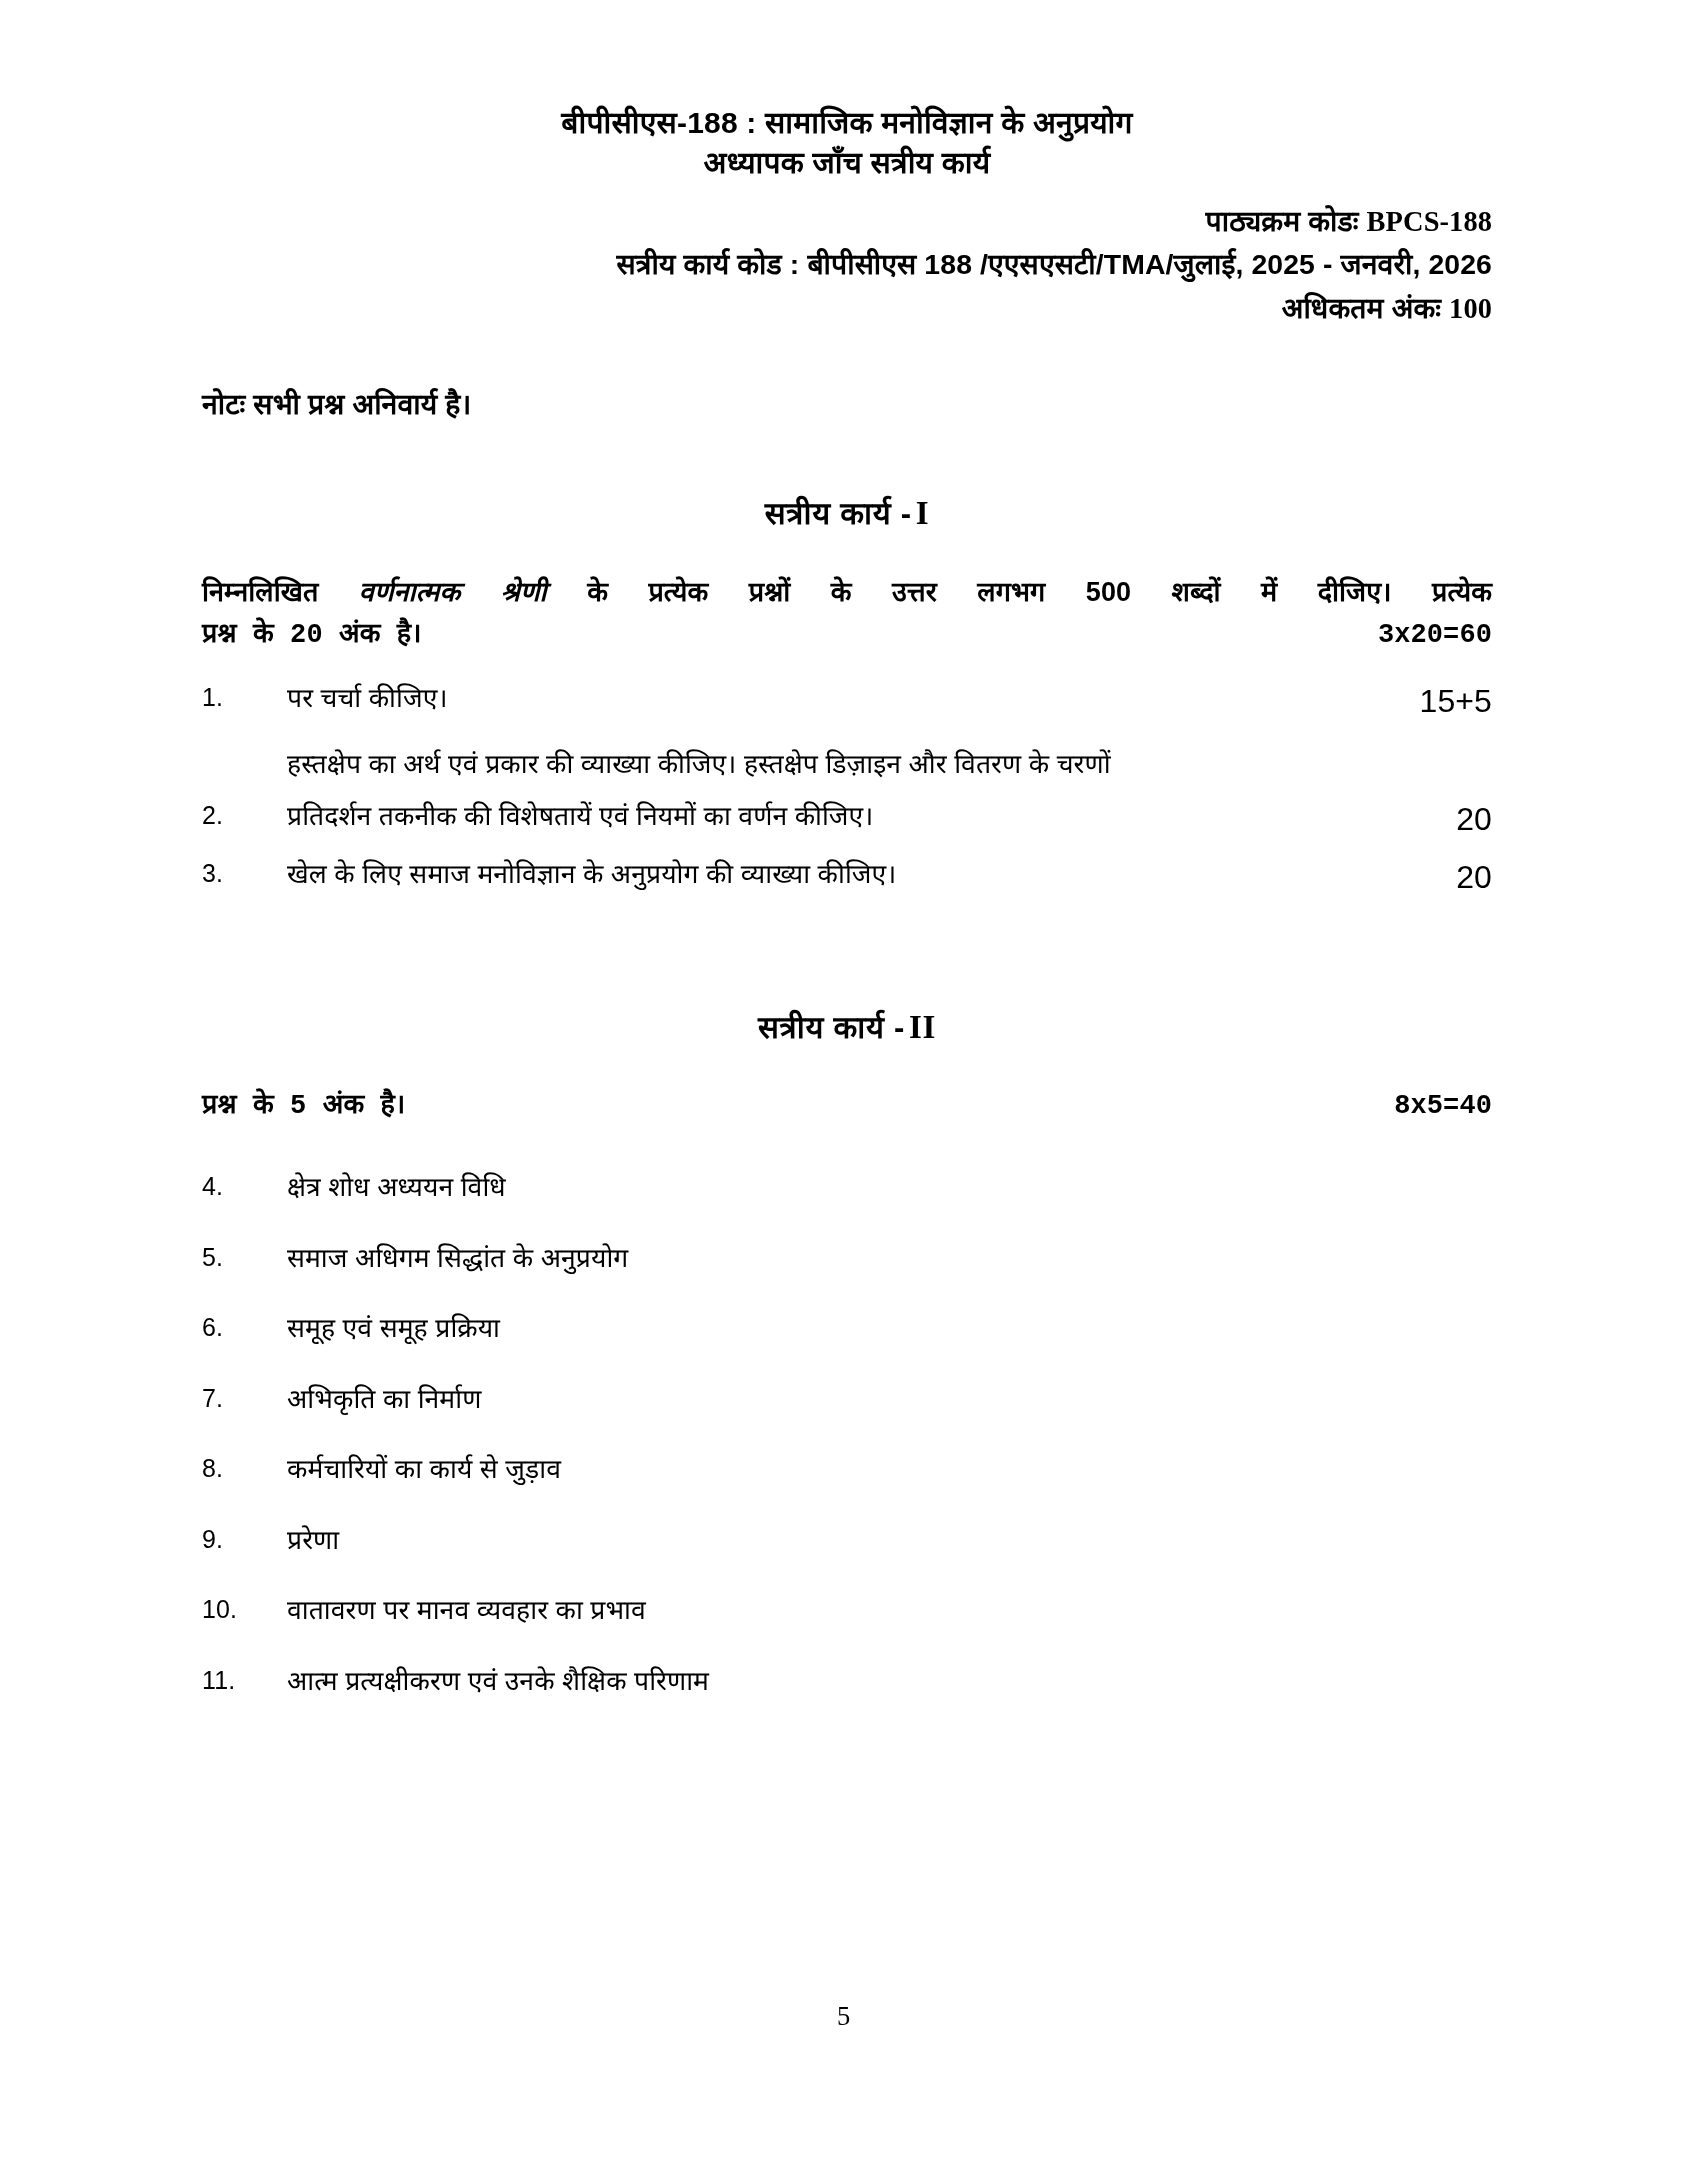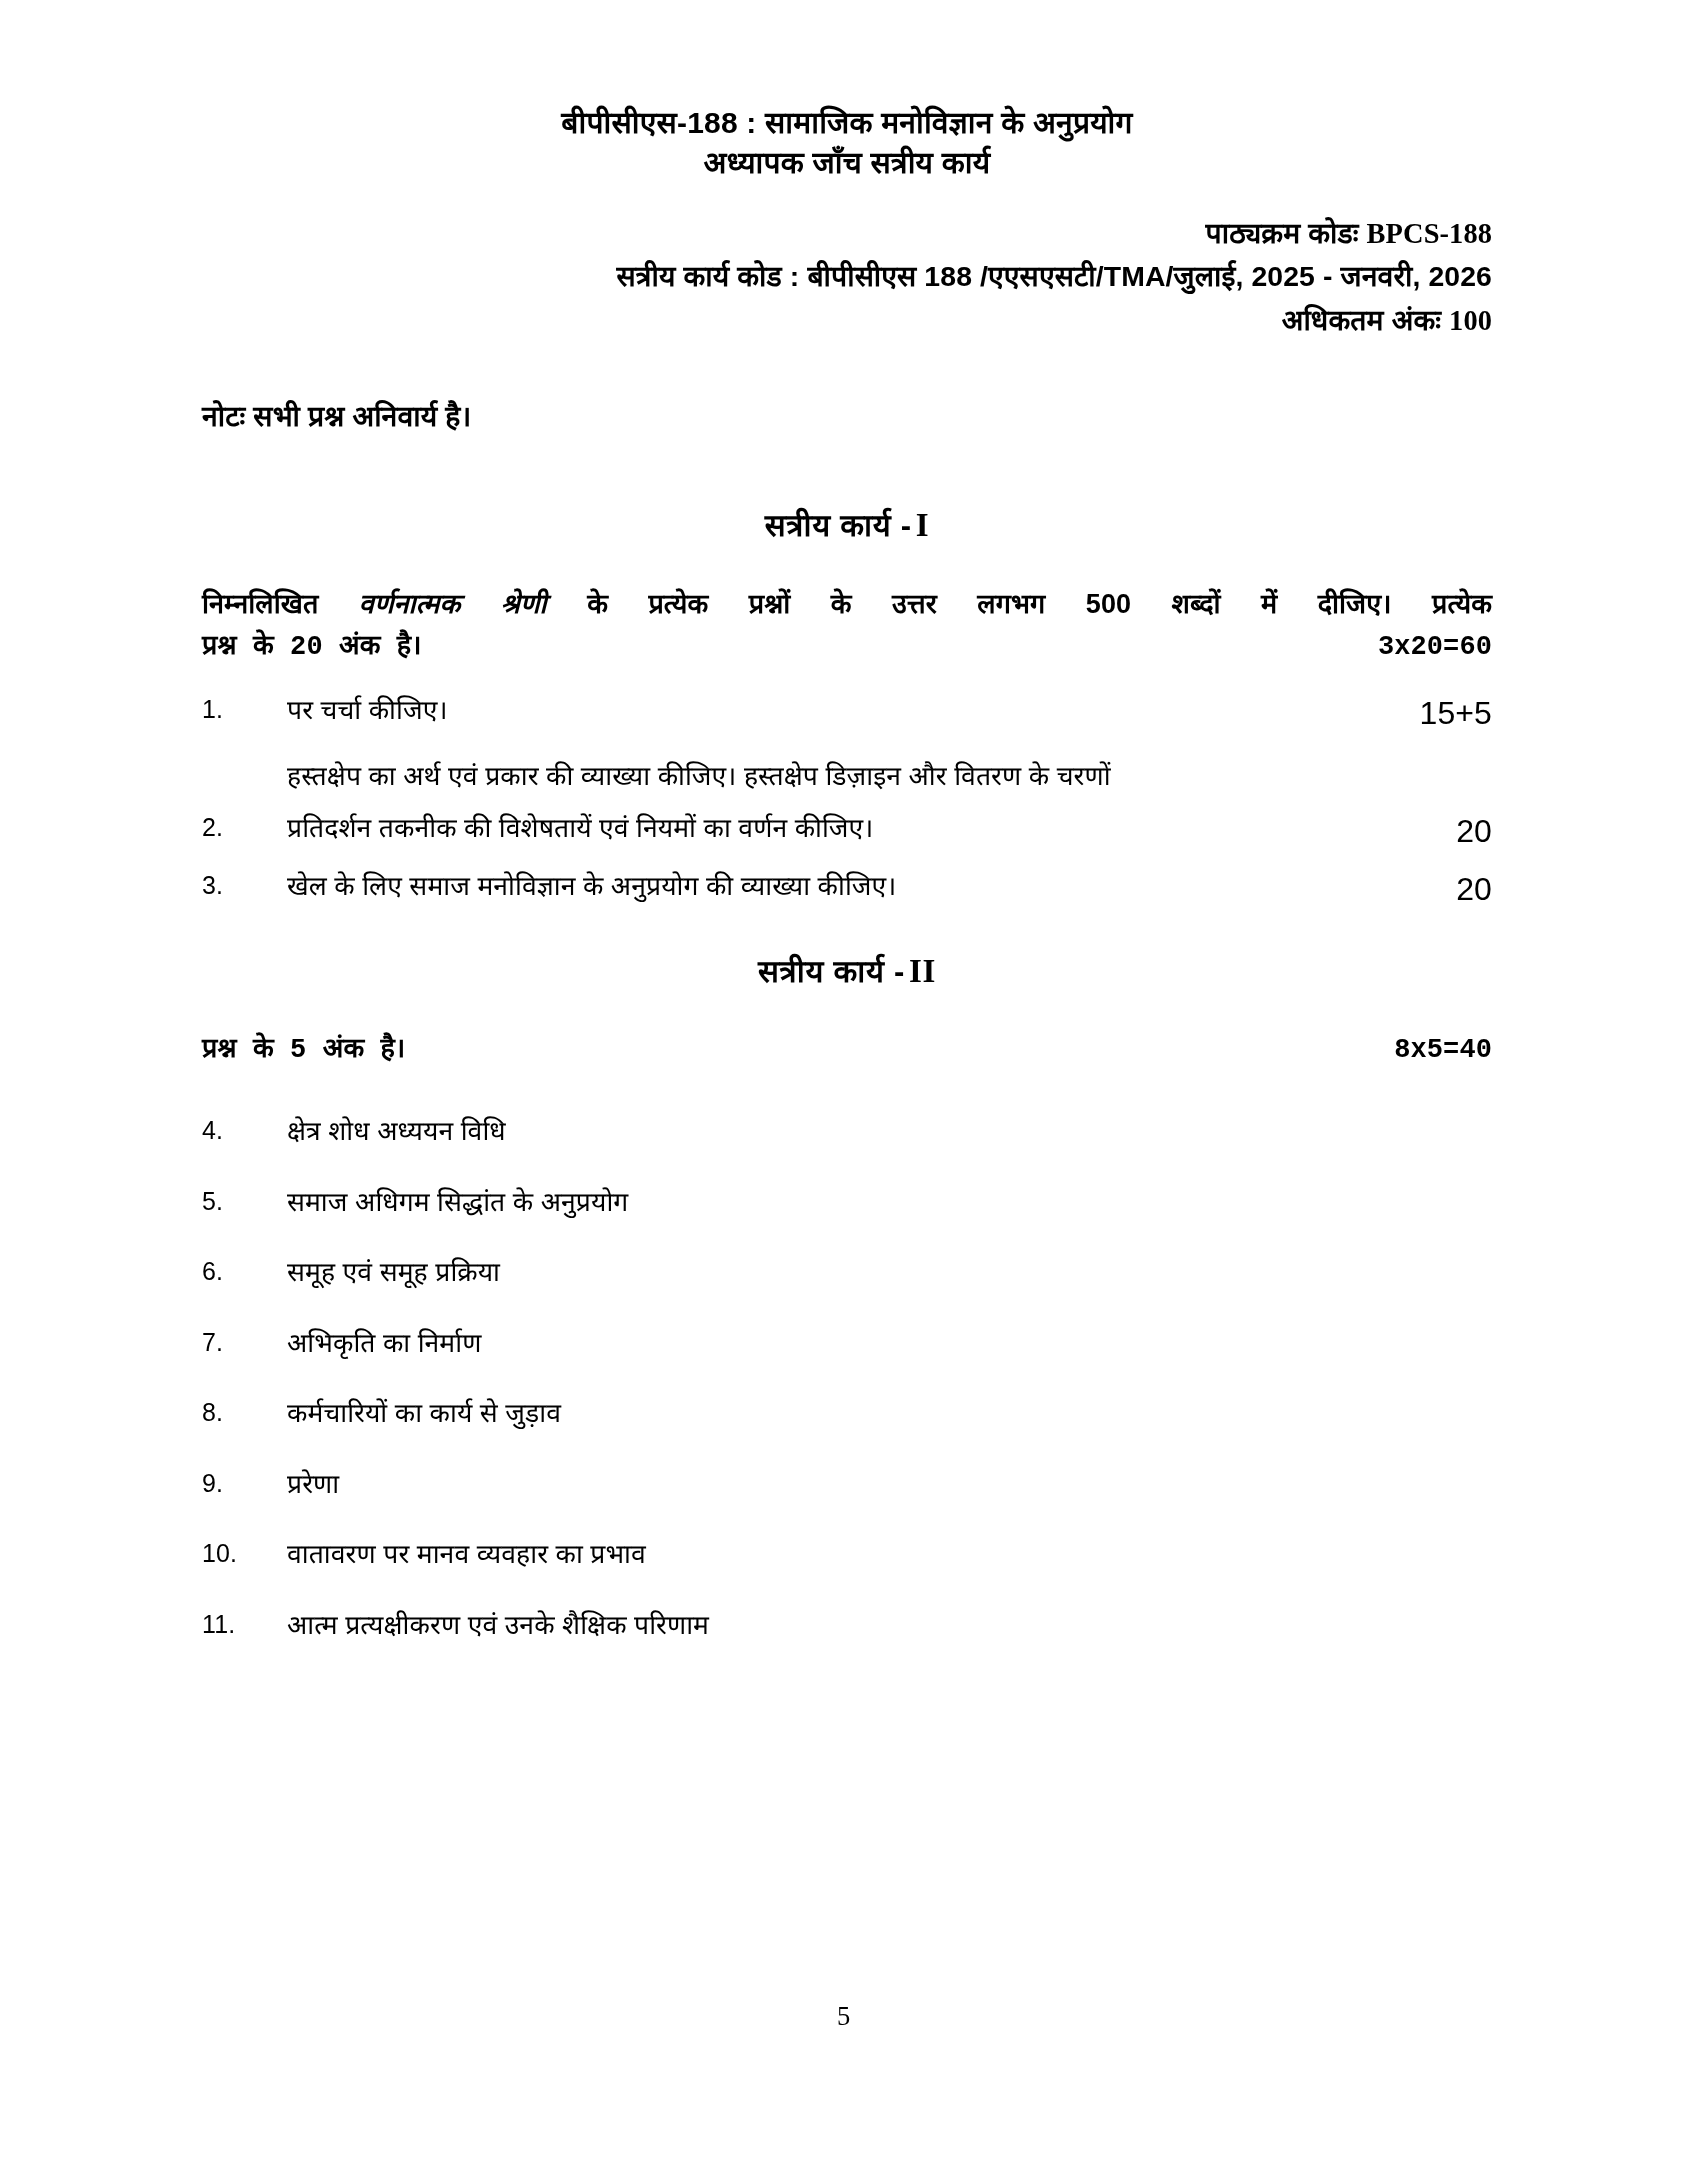--- a/index.html
+++ b/index.html
@@ -32,21 +32,21 @@
     padding-top: 103px;
   }
   .title-line {
     font-size: 30px;
     font-weight: bold;
     line-height: 1.32;
     letter-spacing: 0.2px;
   }
 
   .meta-block {
-    margin-top: 30px;
+    margin-top: 18px;
   }
   .meta-line {
     text-align: right;
     font-size: 28.4px;
     font-weight: bold;
     line-height: 1.52;
     letter-spacing: 0.1px;
   }
   .serif-b {
     font-family: "Liberation Serif", "DejaVu Serif", serif;
@@ -68,21 +68,21 @@
     font-weight: bold;
     letter-spacing: 0.7px;
   }
   .section-heading .roman {
     font-family: "Liberation Serif", "DejaVu Serif", serif;
     font-weight: bold;
     font-size: 33px;
     padding-left: 4px;
   }
   .asg1-heading { margin-top: 69px; }
-  .asg2-heading { margin-top: 38px; }
+  .asg2-heading { margin-top: 106px; }
 
   
   .instruction {
     margin-top: 38px;
     font-size: 27px;
     font-weight: bold;
     line-height: 1.62;
     text-align: justify;
     text-justify: inter-word;
     letter-spacing: 0.1px;

